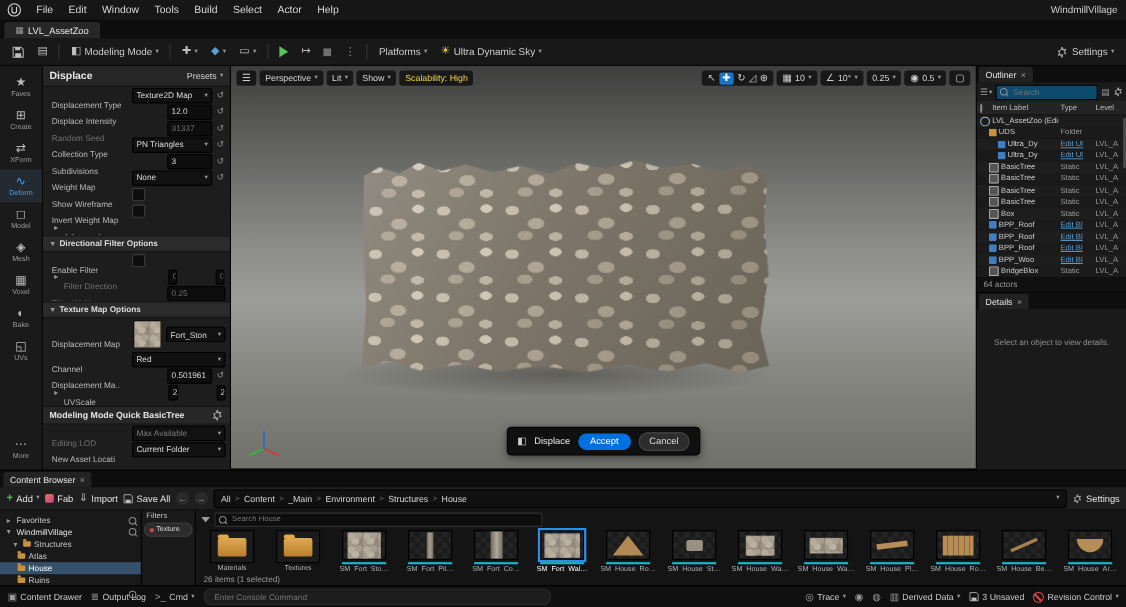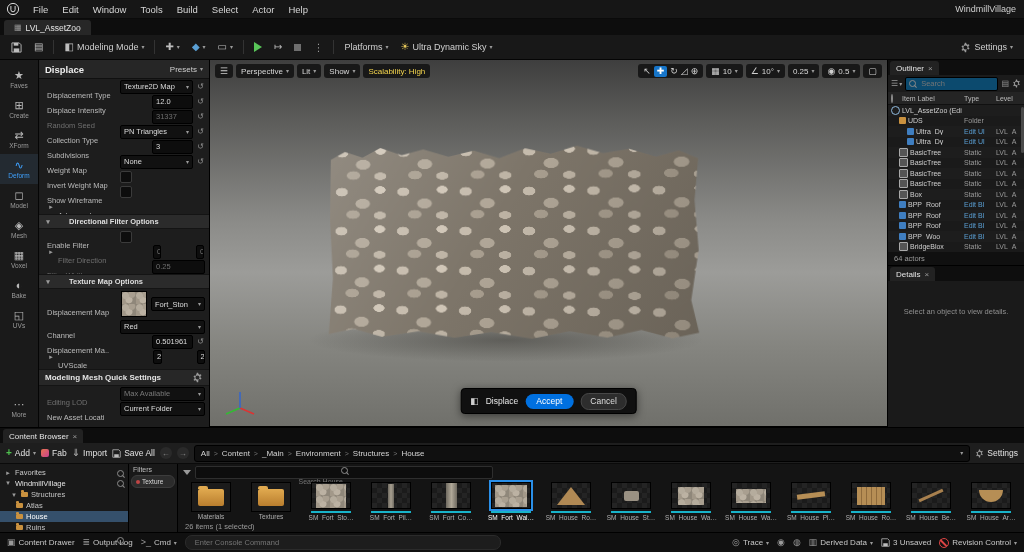--- a/index.html
+++ b/index.html
@@ -50,21 +50,21 @@
   .plabel{width:70px;flex:none;color:#b9b9b9;font-size:7.5px;white-space:nowrap;overflow:hidden;margin-top:17px;}
   .plabel.dim{color:#6f6f6f;}
   .combo{flex:1;height:12px;background:#111;border:1px solid #000;border-radius:2px;display:flex;align-items:center;gap:2px;padding:0 3px;color:#dcdcdc;font-size:7.5px;min-width:0;}
   .combo .cval{flex:1;overflow:hidden;white-space:nowrap;}
   .combo .cr{margin-left:auto;}
   .combo.dim .cval{color:#7a7a7a;}
   .numf{flex:1;height:12px;background:#0d0d0d;border:1px solid #000;border-radius:2px;display:flex;align-items:center;padding:0 3px;color:#dcdcdc;font-size:7.5px;min-width:0;overflow:hidden;margin-left:32px;}
   .numf.dis{color:#6e6e6e;}
   .reset{color:#8a8a8a;font-size:8px;width:9px;text-align:center;flex:none;}
   .chk{width:10px;height:10px;background:#0d0d0d;border:1px solid #3b3b3b;border-radius:2px;flex:none;}
-  .sechdr{height:13px;flex:none;background:#2b2b2b;display:flex;align-items:center;gap:17px;padding:0 5px;color:#dedede;font-weight:bold;font-size:7.5px;border-top:1px solid #141414;border-bottom:1px solid #141414;}
+  .sechdr{height:13px;flex:none;background:#2b2b2b;display:flex;align-items:center;gap:2px;padding:0 5px;color:#dedede;font-weight:bold;font-size:7.5px;border-top:1px solid #141414;border-bottom:1px solid #141414;}
   .maprow{height:30px;flex:none;display:flex;align-items:center;padding:0 4px 0 8px;gap:4px;}
   .texthumb{width:24px;height:24px;flex:none;border:1px solid #000;background-color:#8f877a;
     background-image:radial-gradient(circle at 25% 30%,#b5ac9d 0 3px,rgba(0,0,0,0) 4px),radial-gradient(circle at 70% 20%,#a99f90 0 3px,rgba(0,0,0,0) 4px),radial-gradient(circle at 50% 65%,#bcb2a3 0 3px,rgba(0,0,0,0) 4px),radial-gradient(circle at 15% 75%,#a29889 0 3px,rgba(0,0,0,0) 4px);
     background-size:14px 12px;}
   .qshdr{height:15px;flex:none;background:#272727;display:flex;align-items:center;gap:4px;padding:0 6px;margin-top:5px;color:#e4e4e4;font-weight:bold;font-size:8px;border-top:1px solid #141414;border-bottom:1px solid #141414;}
   .gear{width:11px;height:11px;flex:none;}
 
   
   .viewport{flex:1;position:relative;overflow:hidden;border-bottom:1px solid #000;
     background:linear-gradient(180deg,#3e3e3e 0%,#585856 14%,#8b8b88 44%,#9c9c99 58%,#858580 78%,#70706b 100%);}
@@ -153,21 +153,21 @@
   .fold{width:7px;height:5px;background:#c9913f;border-radius:1px;flex:none;position:relative;}
   .fold::before{content:"";position:absolute;top:-2px;left:0;width:3px;height:2px;background:#c9913f;border-radius:1px 1px 0 0;}
   .coll-row{margin-top:auto;height:13px;flex:none;display:flex;align-items:center;gap:3px;padding:0 4px;color:#c9c9c9;border-top:1px solid #0c0c0c;cursor:pointer;}
   .cb-filters{width:44px;flex:none;border-right:1px solid #000;background:#191919;display:flex;flex-direction:column;gap:2px;padding:2px 2px;}
   .filters-title{color:#bdbdbd;font-size:7px;padding:0 2px;}
   .chip-filter{height:11px;background:#2c2c2c;border:1px solid #3c3c3c;border-radius:6px;display:flex;align-items:center;gap:2px;padding:0 4px;color:#d8d8d8;font-size:6.5px;cursor:pointer;}
   .chip-dot{width:4px;height:4px;border-radius:50%;background:#c04545;flex:none;}
   .cb-assets{flex:1;display:flex;flex-direction:column;background:#141414;min-width:0;min-height:0;}
   .cb-search-row{height:14px;flex:none;display:flex;align-items:center;gap:4px;padding:1px 5px;}
   .funnel{width:0;height:0;border-left:4px solid transparent;border-right:4px solid transparent;border-top:5px solid #9a9a9a;flex:none;}
-  .cb-search{width:290px;height:11px;background:#0d0d0d;border:1px solid #2e2e2e;border-radius:2px;display:flex;align-items:center;gap:3px;padding:0 3px;flex-direction:column;}
+  .cb-search{width:290px;height:11px;background:#0d0d0d;border:1px solid #2e2e2e;border-radius:2px;display:flex;align-items:center;gap:3px;padding:0 3px;}
   .cb-search input{flex:1;min-width:0;background:transparent;border:none;outline:none;color:#bdbdbd;font-size:7px;font-family:inherit;}
   .assets-row{flex:1;display:flex;gap:4px;padding:2px 5px 0 5px;overflow:hidden;min-height:0;}
   .asset{width:56px;flex:none;display:flex;flex-direction:column;align-items:center;cursor:pointer;}
   .thumb{width:38px;height:30px;border:1px solid #000;position:relative;display:flex;align-items:center;justify-content:center;overflow:hidden;
     background:repeating-conic-gradient(#1b1b1b 0% 25%,#242424 0% 50%) 0 0/10px 10px;}
   .asset.fld .thumb{background:#1b1b1b;}
   .asset.sel .thumb{outline:2px solid #2a8fe8;}
   .asset.sel .aname{color:#fff;}
   .bar{width:40px;height:2px;background:#18b3c9;margin-top:2px;}
   .aname{font-size:6.5px;color:#b0b0b0;margin-top:1px;max-width:54px;white-space:nowrap;overflow:hidden;}
@@ -383,25 +383,25 @@
       </div>
       <div class="prow">
         <span class="plabel">Weight Map</span>
         <div class="combo">
             <span class="cval">None</span>
             <span class="cr">▾</span>
           </div>
         <span class="reset">↺</span>
       </div>
       <div class="prow">
+        <span class="plabel">Show Wireframe</span>
+        <div class="chk"></div>
+      </div>
+      <div class="prow">
         <span class="plabel">Invert Weight Map</span>
-        <div class="chk"></div>
-      </div>
-      <div class="prow">
-        <span class="plabel">Show Wireframe</span>
         <div class="chk"></div>
       </div>
       <div class="prow">
         <span class="exp">▸</span>
         <span class="plabel">Advanced</span>
       </div>
 
       <div class="sechdr">
         <span class="exp">▾</span>
         <span>Directional Filter Options</span>
@@ -461,21 +461,21 @@
         <span class="plabel" style="width:60px">UVScale</span>
         <div class="numf">
             <span>2.0</span>
           </div>
         <div class="numf">
             <span>2.0</span>
           </div>
       </div>
 
       <div class="qshdr">
-        <span>Modeling Mesh Quick Settings</span>
+        <span>Modeling Mode Quick BasicTree</span>
         <div class="sp"></div>
         <svg class="gear" viewBox="0 0 16 16">
             <path d="M8 5a3 3 0 1 0 0 6 3 3 0 0 0 0-6zM7 1h2l.4 2a5 5 0 0 1 1.5.9l1.9-.8 1 1.7-1.5 1.3c.1.6.1 1.2 0 1.8l1.5 1.3-1 1.7-1.9-.8a5 5 0 0 1-1.5.9L9 15H7l-.4-2a5 5 0 0 1-1.5-.9l-1.9.8-1-1.7 1.5-1.3a5 5 0 0 1 0-1.8L2.2 6.8l1-1.7 1.9.8A5 5 0 0 1 6.6 3z" fill="#9a9a9a"></path>
           </svg>
       </div>
       <div class="prow">
         <span class="plabel dim">Editing LOD</span>
         <div class="combo dim">
             <span class="cval">Max Available</span>
             <span class="cr">▾</span>

